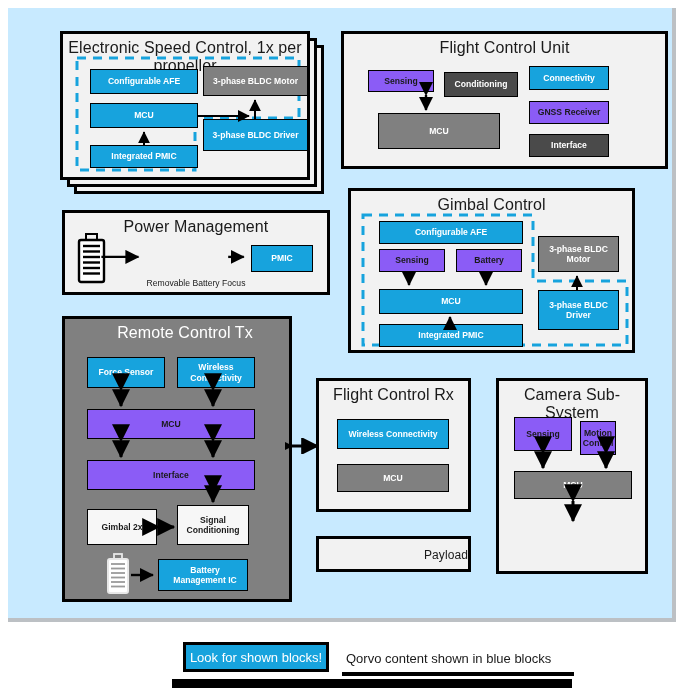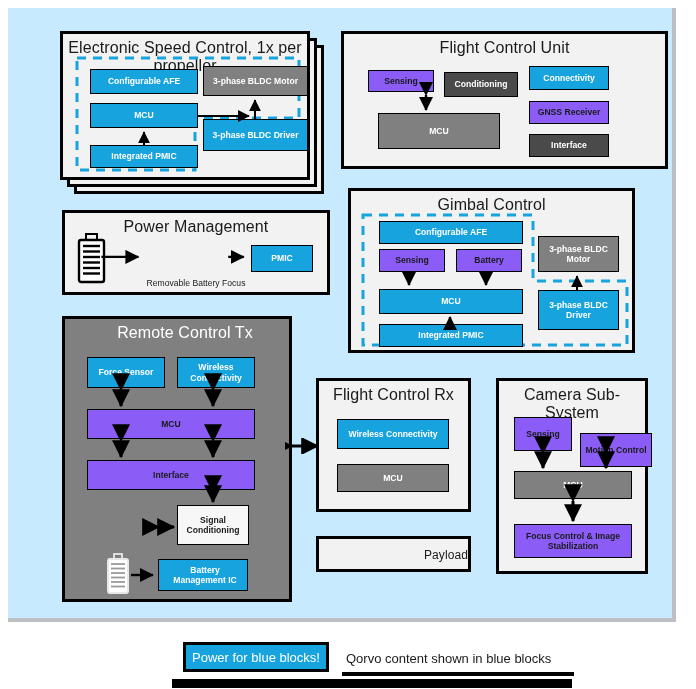--- a/index.html
+++ b/index.html
@@ -171,20 +171,21 @@
     </svg>
   </div>
 
   <div class="panel gray" style="left:62px;top:316px;width:230px;height:286px;">
     <div class="panel-title">Remote Control Tx</div>
 
     <div class="blk qorvo" style="left:22px;top:38px;width:78px;height:31px;">Force Sensor</div>
     <div class="blk qorvo" style="left:112px;top:38px;width:78px;height:31px;">Wireless Connectivity</div>
     <div class="blk lgray" style="left:22px;top:90px;width:168px;height:30px;">MCU</div>
     <div class="blk lgray" style="left:22px;top:141px;width:168px;height:30px;">Interface</div>
+    <div class="blk wht" style="left:22px;top:190px;width:70px;height:36px;">Gimbal 2x</div>
     <div class="blk wht" style="left:112px;top:186px;width:72px;height:40px;">Signal Conditioning</div>
     <div class="blk qorvo" style="left:93px;top:240px;width:90px;height:32px;padding-left:6px;">Battery Management IC</div>
 
     <svg style="position:absolute;left:40px;top:234px;" width="26" height="42" viewBox="0 0 26 42">
       <rect x="9" y="1" width="8" height="5" fill="none" stroke="#e8e8e8" stroke-width="1.8"></rect>
       <rect x="3" y="6" width="20" height="34" rx="2" fill="#ffffff" stroke="#e8e8e8" stroke-width="2"></rect>
       <g stroke="#9a9a9a" stroke-width="1.8">
         <line x1="6" y1="11" x2="20" y2="11"></line>
         <line x1="6" y1="15.5" x2="20" y2="15.5"></line>
         <line x1="6" y1="20" x2="20" y2="20"></line>
@@ -226,34 +227,33 @@
   </div>
 
   <div class="panel" style="left:316px;top:536px;width:155px;height:36px;">
     <div class="panel-title" style="top:9px;font-size:12px;text-align:right;">Payload</div>
   </div>
 
   <div class="panel" style="left:496px;top:378px;width:152px;height:196px;">
     <div class="panel-title">Camera Sub-System</div>
 
     <div class="blk lgray" style="left:15px;top:36px;width:58px;height:34px;">Sensing</div>
-    <div class="blk lgray" style="left:81px;top:52px;width:72px;height:34px;">Motion Control</div>
+    <div class="blk lgray" style="left:81px;top:40px;width:36px;height:34px;">Motion Control</div>
     <div class="blk mgray" style="left:15px;top:90px;width:118px;height:28px;">MCU</div>
-    <div class="blk lgray" style="left:15px;top:143px;width:118px;height:34px;">Focus Control &amp; Image Stabilization</div>
 
     <svg class="arrows" viewBox="0 0 146 190">
       <defs>
         <marker id="ah7" markerWidth="7" markerHeight="7" refX="5.6" refY="3" orient="auto">
           <path d="M0,0 L6,3 L0,6 z" fill="#000"></path>
         </marker>
       </defs>
       <line x1="44" y1="72" x2="44" y2="87" stroke="#000" stroke-width="3" marker-start="url(#ah7)" marker-end="url(#ah7)"></line>
       <line x1="107" y1="72" x2="107" y2="87" stroke="#000" stroke-width="3" marker-start="url(#ah7)" marker-end="url(#ah7)"></line>
       <line x1="74" y1="120" x2="74" y2="140" stroke="#000" stroke-width="3" marker-start="url(#ah7)" marker-end="url(#ah7)"></line>
     </svg>
   </div>
 
-  <div class="legend-chip" style="left:183px;top:642px;width:146px;height:30px;">Power for blue blocks!</div>
+  <div class="legend-chip" style="left:183px;top:642px;width:146px;height:30px;">Look for shown blocks!</div>
   <div class="legend-text" style="left:346px;top:651px;">Qorvo content shown in blue blocks</div>
   <div class="legend-rule" style="left:342px;top:672px;width:232px;height:4px;"></div>
   <div class="legend-bar" style="left:172px;top:679px;width:400px;height:9px;"></div>
 
 </div>
 
 </body></html>

